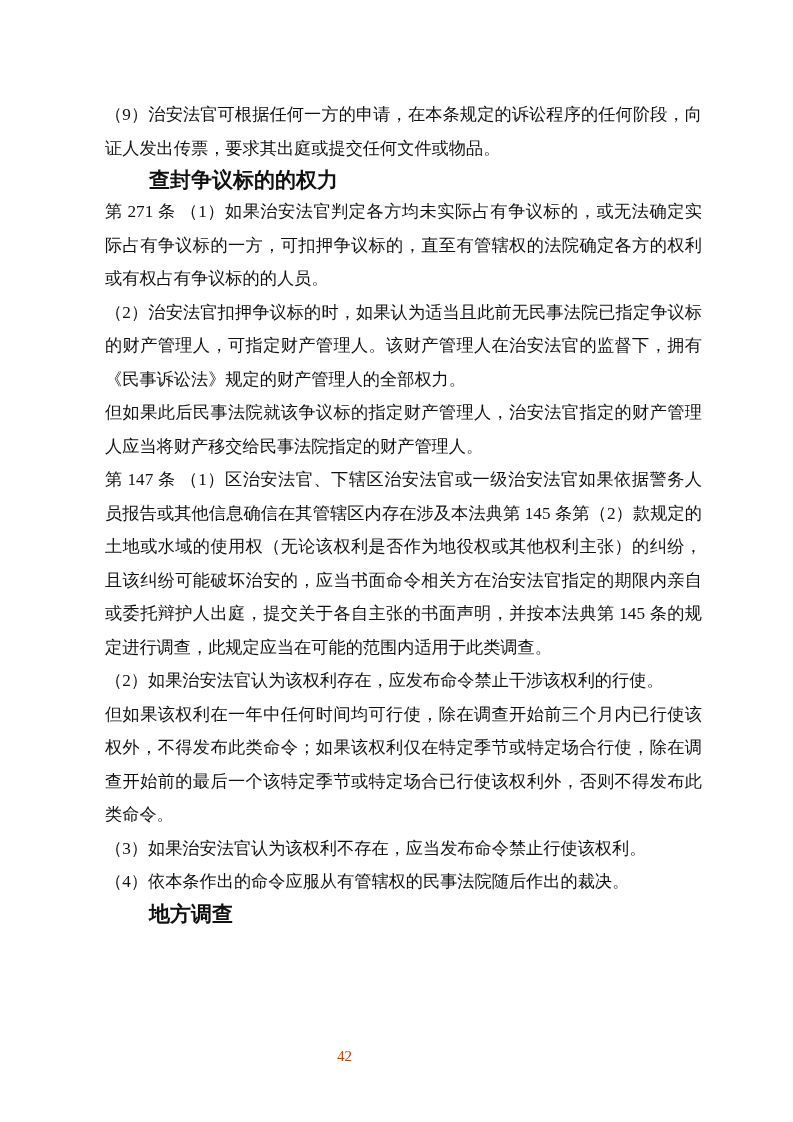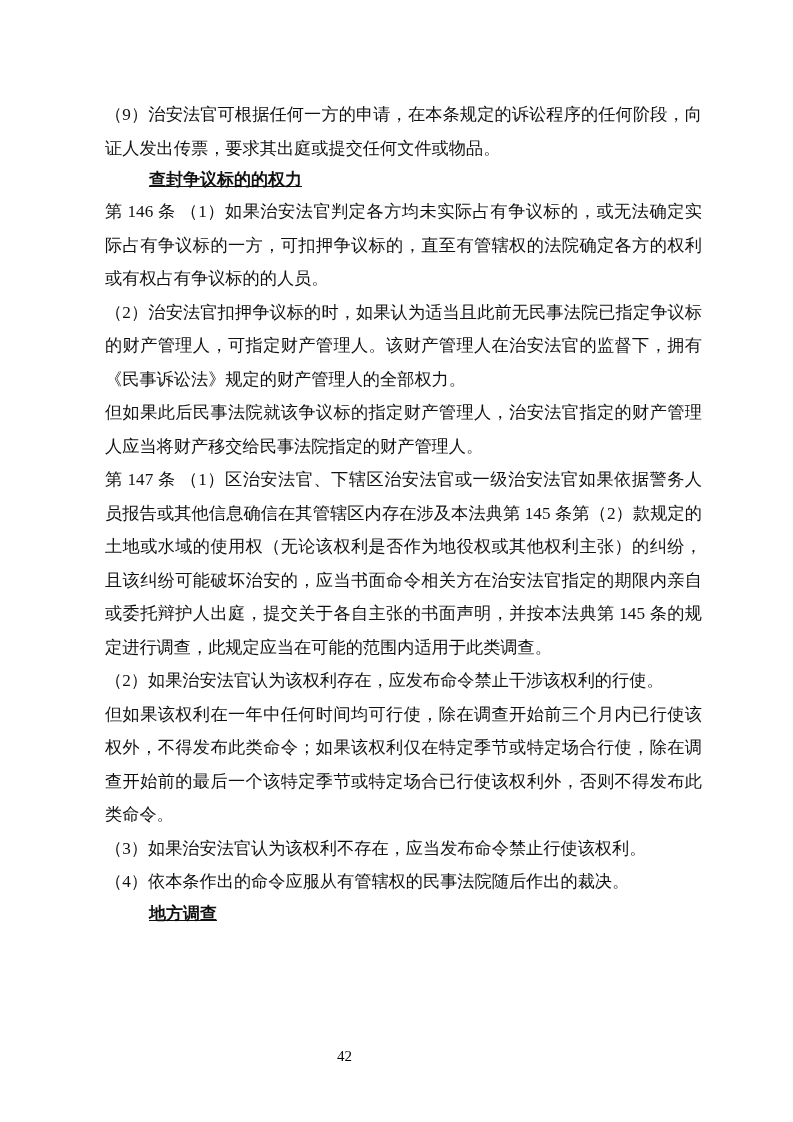--- a/index.html
+++ b/index.html
@@ -28,47 +28,46 @@
     margin: 0;
     font-size: 17.2px;
     line-height: 33.5px;
     text-align: justify;
     text-justify: inter-character;
     letter-spacing: 0;
   }
   .heading {
     margin: 0;
     padding-left: 44px;
-    font-size: 17px;
+    font-size: 21px;
     line-height: 30px;
     font-weight: 700;
     font-family: "Liberation Sans", "DejaVu Sans", sans-serif;
     text-align: left;
-    text-decoration: underline;
   }
   .page-number {
     position: absolute;
     top: 1046px;
     left: 0;
     width: 689px;
     text-align: center;
     font-size: 15px;
     line-height: 20px;
     font-family: "Liberation Serif", "DejaVu Serif", serif;
-    color: #000000;
+    color: #c2410c;
   }
 </style>
 </head>
 <body>
 
 <div class="page">
   <div class="content">
     <p class="para">（9）治安法官可根据任何一方的申请，在本条规定的诉讼程序的任何阶段，向证人发出传票，要求其出庭或提交任何文件或物品。</p>
     <p class="heading">查封争议标的的权力</p>
-    <p class="para">第 146 条 （1）如果治安法官判定各方均未实际占有争议标的，或无法确定实际占有争议标的一方，可扣押争议标的，直至有管辖权的法院确定各方的权利或有权占有争议标的的人员。</p>
+    <p class="para">第 271 条 （1）如果治安法官判定各方均未实际占有争议标的，或无法确定实际占有争议标的一方，可扣押争议标的，直至有管辖权的法院确定各方的权利或有权占有争议标的的人员。</p>
     <p class="para">（2）治安法官扣押争议标的时，如果认为适当且此前无民事法院已指定争议标的财产管理人，可指定财产管理人。该财产管理人在治安法官的监督下，拥有《民事诉讼法》规定的财产管理人的全部权力。</p>
     <p class="para">但如果此后民事法院就该争议标的指定财产管理人，治安法官指定的财产管理人应当将财产移交给民事法院指定的财产管理人。</p>
     <p class="para">第 147 条 （1）区治安法官、下辖区治安法官或一级治安法官如果依据警务人员报告或其他信息确信在其管辖区内存在涉及本法典第 145 条第（2）款规定的土地或水域的使用权（无论该权利是否作为地役权或其他权利主张）的纠纷，且该纠纷可能破坏治安的，应当书面命令相关方在治安法官指定的期限内亲自或委托辩护人出庭，提交关于各自主张的书面声明，并按本法典第 145 条的规定进行调查，此规定应当在可能的范围内适用于此类调查。</p>
     <p class="para">（2）如果治安法官认为该权利存在，应发布命令禁止干涉该权利的行使。</p>
     <p class="para">但如果该权利在一年中任何时间均可行使，除在调查开始前三个月内已行使该权外，不得发布此类命令；如果该权利仅在特定季节或特定场合行使，除在调查开始前的最后一个该特定季节或特定场合已行使该权利外，否则不得发布此类命令。</p>
     <p class="para">（3）如果治安法官认为该权利不存在，应当发布命令禁止行使该权利。</p>
     <p class="para">（4）依本条作出的命令应服从有管辖权的民事法院随后作出的裁决。</p>
     <p class="heading">地方调查</p>
   </div>
   <div class="page-number">42</div>

